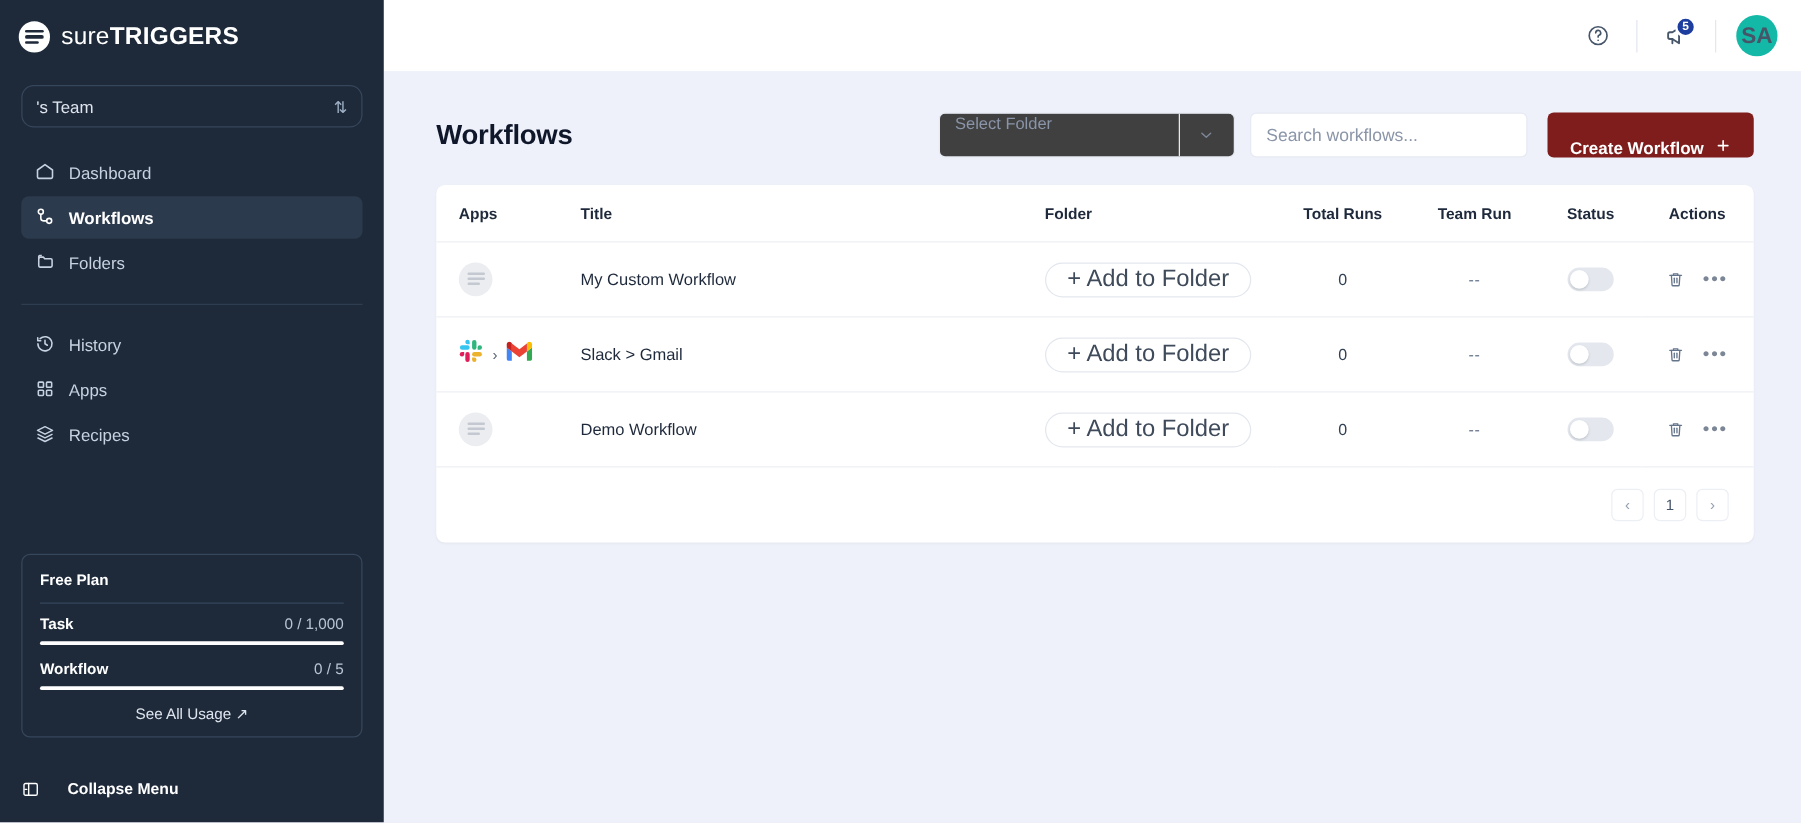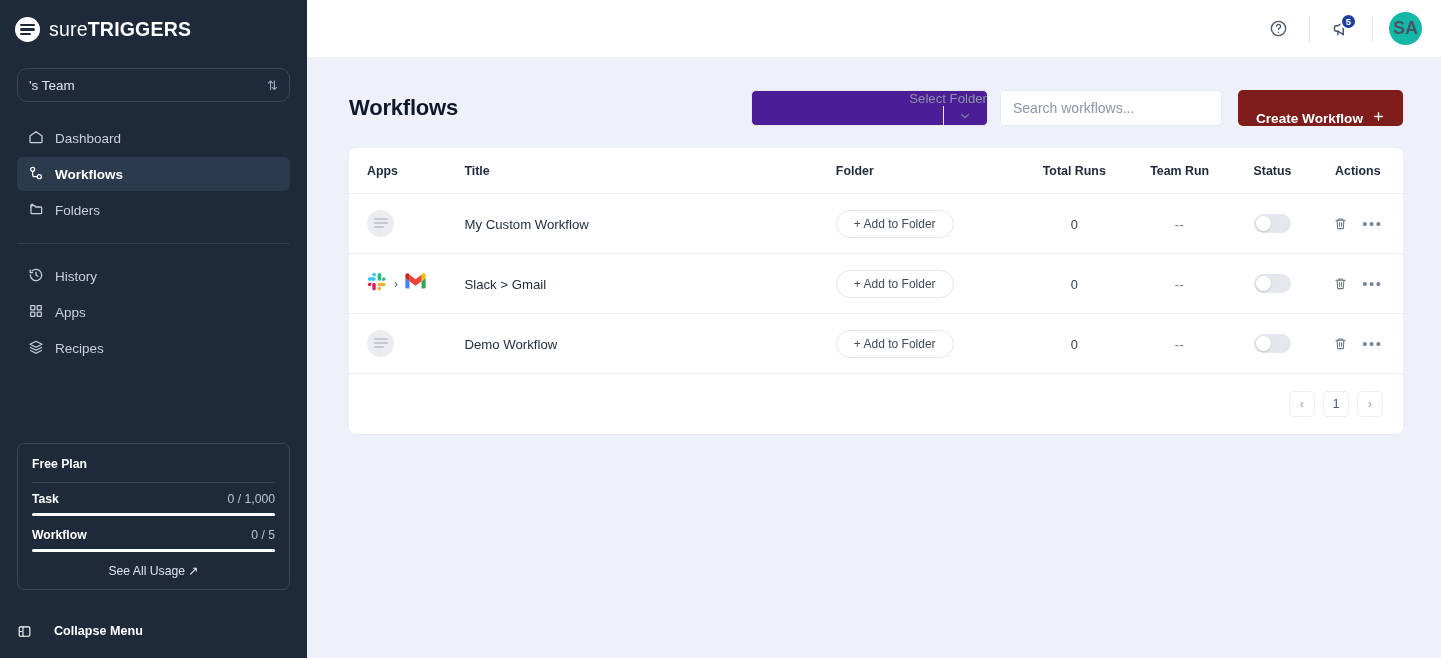--- a/index.html
+++ b/index.html
@@ -97,24 +97,23 @@
     color: #475569; font-size: 18px; font-weight: 700;
     display: flex; align-items: center; justify-content: center; cursor: pointer;
     margin-left: 2px;
   }
 
   .content { flex: 1; background: #eef1f9; padding: 33px 38px 0 42px; min-width: 0; }
 
   .toolbar { display: flex; align-items: center; gap: 0; margin-bottom: 22px; }
   .page-title { font-size: 22px; font-weight: 700; color: #0f172a; flex: 1; letter-spacing: -.2px; }
   .folder-select {
-    width: 237px; height: 36px; background: #4c1d95; border: 1px solid #e6eaf2; border-radius: 5px;
-    display: flex; align-items: flex-end; justify-content: space-between; cursor: pointer;
+    width: 237px; height: 36px; background: #404040; border: 1px solid #e6eaf2; border-radius: 5px;
+    display: flex; align-items: flex-start; justify-content: space-between; cursor: pointer;
     margin-right: 12px;
-    flex-direction: column;
   }
   .folder-select .ph { padding-left: 12px; color: #8a95a8; font-size: 13.2px; }
   .folder-select .caretwrap {
     width: 44px; height: 34px; display: flex; align-items: center; justify-content: center;
     border-left: 1px solid #e6eaf2; color: #7b8696;
   }
   .search-box {
     width: 222px; height: 36px; background: #fff; border: 1px solid #e6eaf2; border-radius: 5px;
     padding: 0 12px; font-size: 14px; color: #334155; margin-right: 16px;
     font-family: "Liberation Sans", sans-serif;
@@ -152,21 +151,21 @@
   .app-circle i:nth-child(1){ top: 8px; width: 14px; }
   .app-circle i:nth-child(2){ top: 12px; width: 14px; }
   .app-circle i:nth-child(3){ top: 16px; width: 10px; }
   .app-pair { display: flex; align-items: center; gap: 7px; }
   .app-chevron { color: #5b6674; font-size: 12px; }
 
   .row-title { font-size: 13.2px; color: #1e293b; }
   .add-folder {
     display: inline-flex; align-items: center; gap: 6px;
     height: 28px; padding: 0 17px; border: 1px solid #e3e7ee; border-radius: 999px;
-    font-size: 12px; color: #3f4a5a; background: #fff; cursor: pointer;
+    font-size: 19px; color: #3f4a5a; background: #fff; cursor: pointer;
     font-family: "Liberation Sans", sans-serif;
   }
   .cell-num { font-size: 12.8px; color: #334155; }
   .cell-dash { font-size: 12.8px; color: #64748b; letter-spacing: .5px; }
 
   .toggle {
     width: 37px; height: 19px; border-radius: 999px; background: #e4e8ee;
     display: inline-block; position: relative; cursor: pointer; vertical-align: middle;
   }
   .toggle::after {

